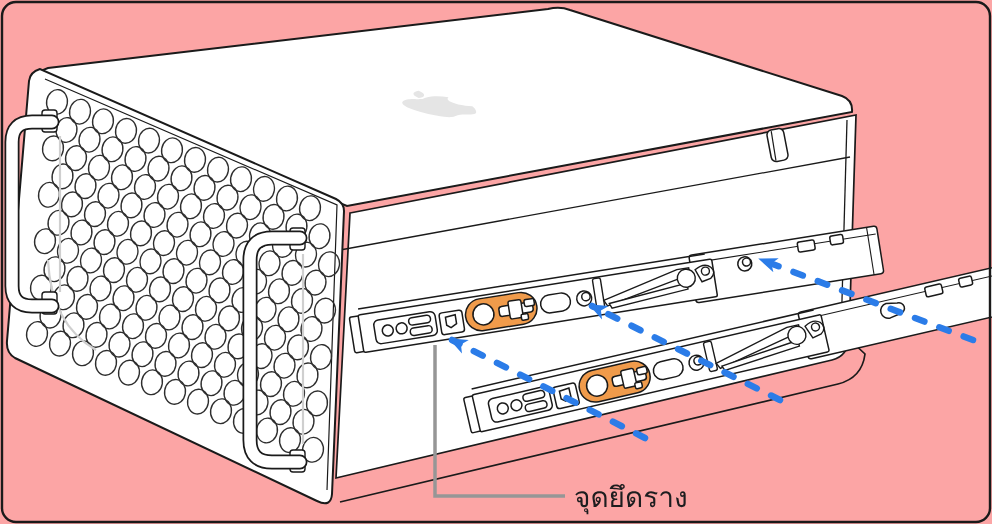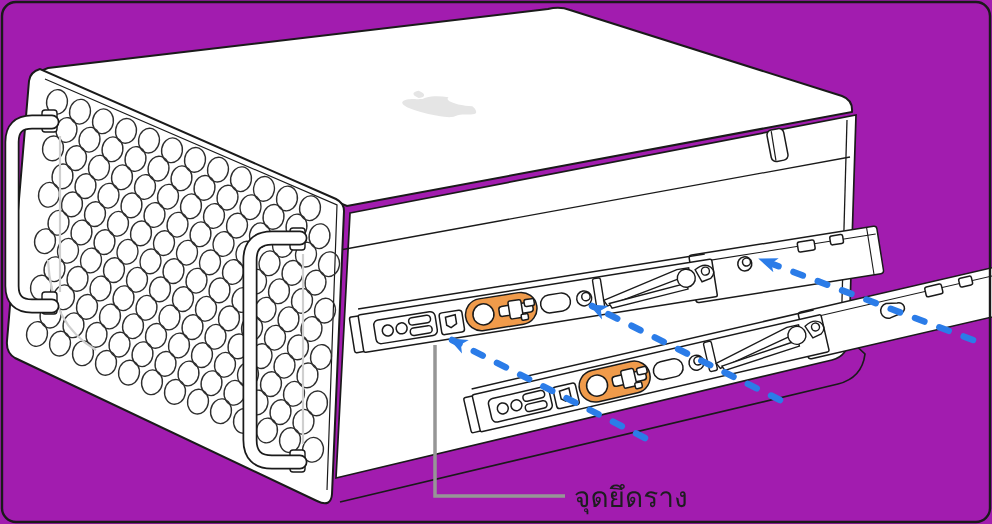--- a/index.html
+++ b/index.html
@@ -1,16 +1,16 @@
 <!DOCTYPE html>
 <html><head>
 <meta charset="utf-8">
 <style>
   html,body{margin:0;padding:0;background:#fff;}
-  .stage{position:relative;width:992px;height:524px;background:#a21caf;overflow:hidden;
+  .stage{position:relative;width:992px;height:524px;background:#fca5a5;overflow:hidden;
          font-family:"Liberation Sans","DejaVu Sans",sans-serif;}
   svg{display:block;}
   text.callout{font-family:"Liberation Sans","DejaVu Sans",sans-serif;font-size:28px;}
 </style>
 </head>
 <body>
 
 <div class="stage">
 <svg width="992" height="524" viewBox="0 0 992 524">
   <defs>

